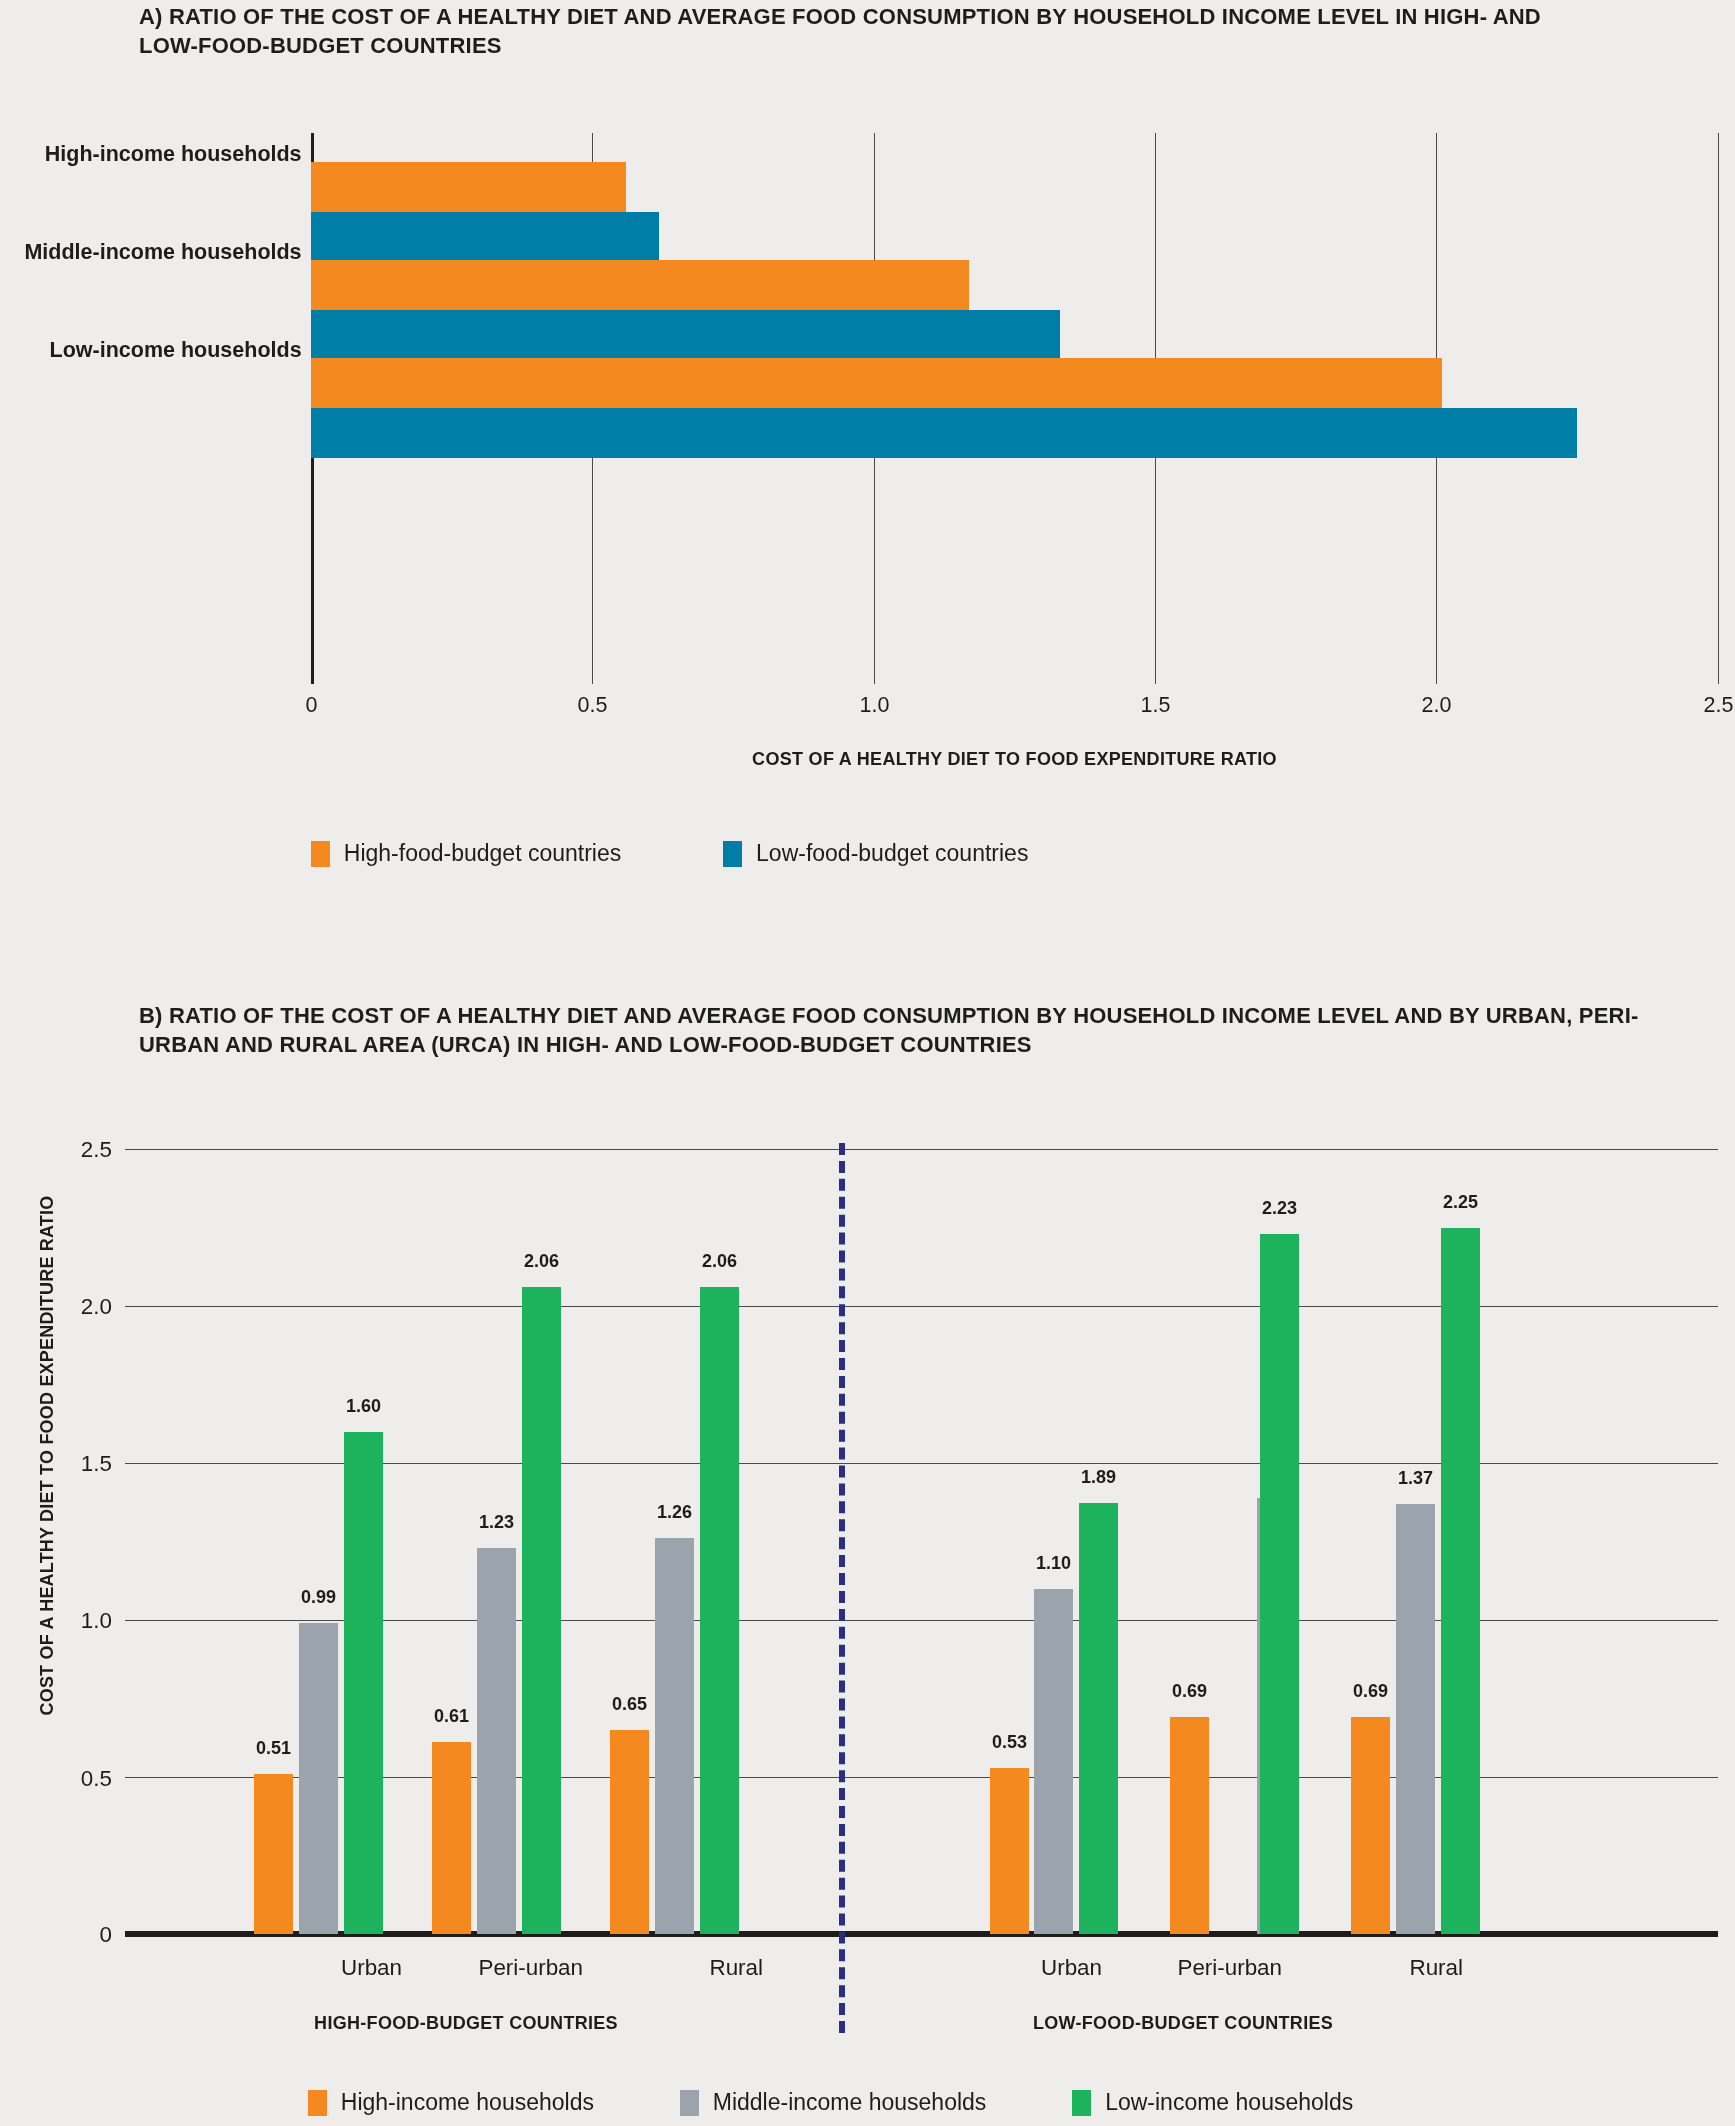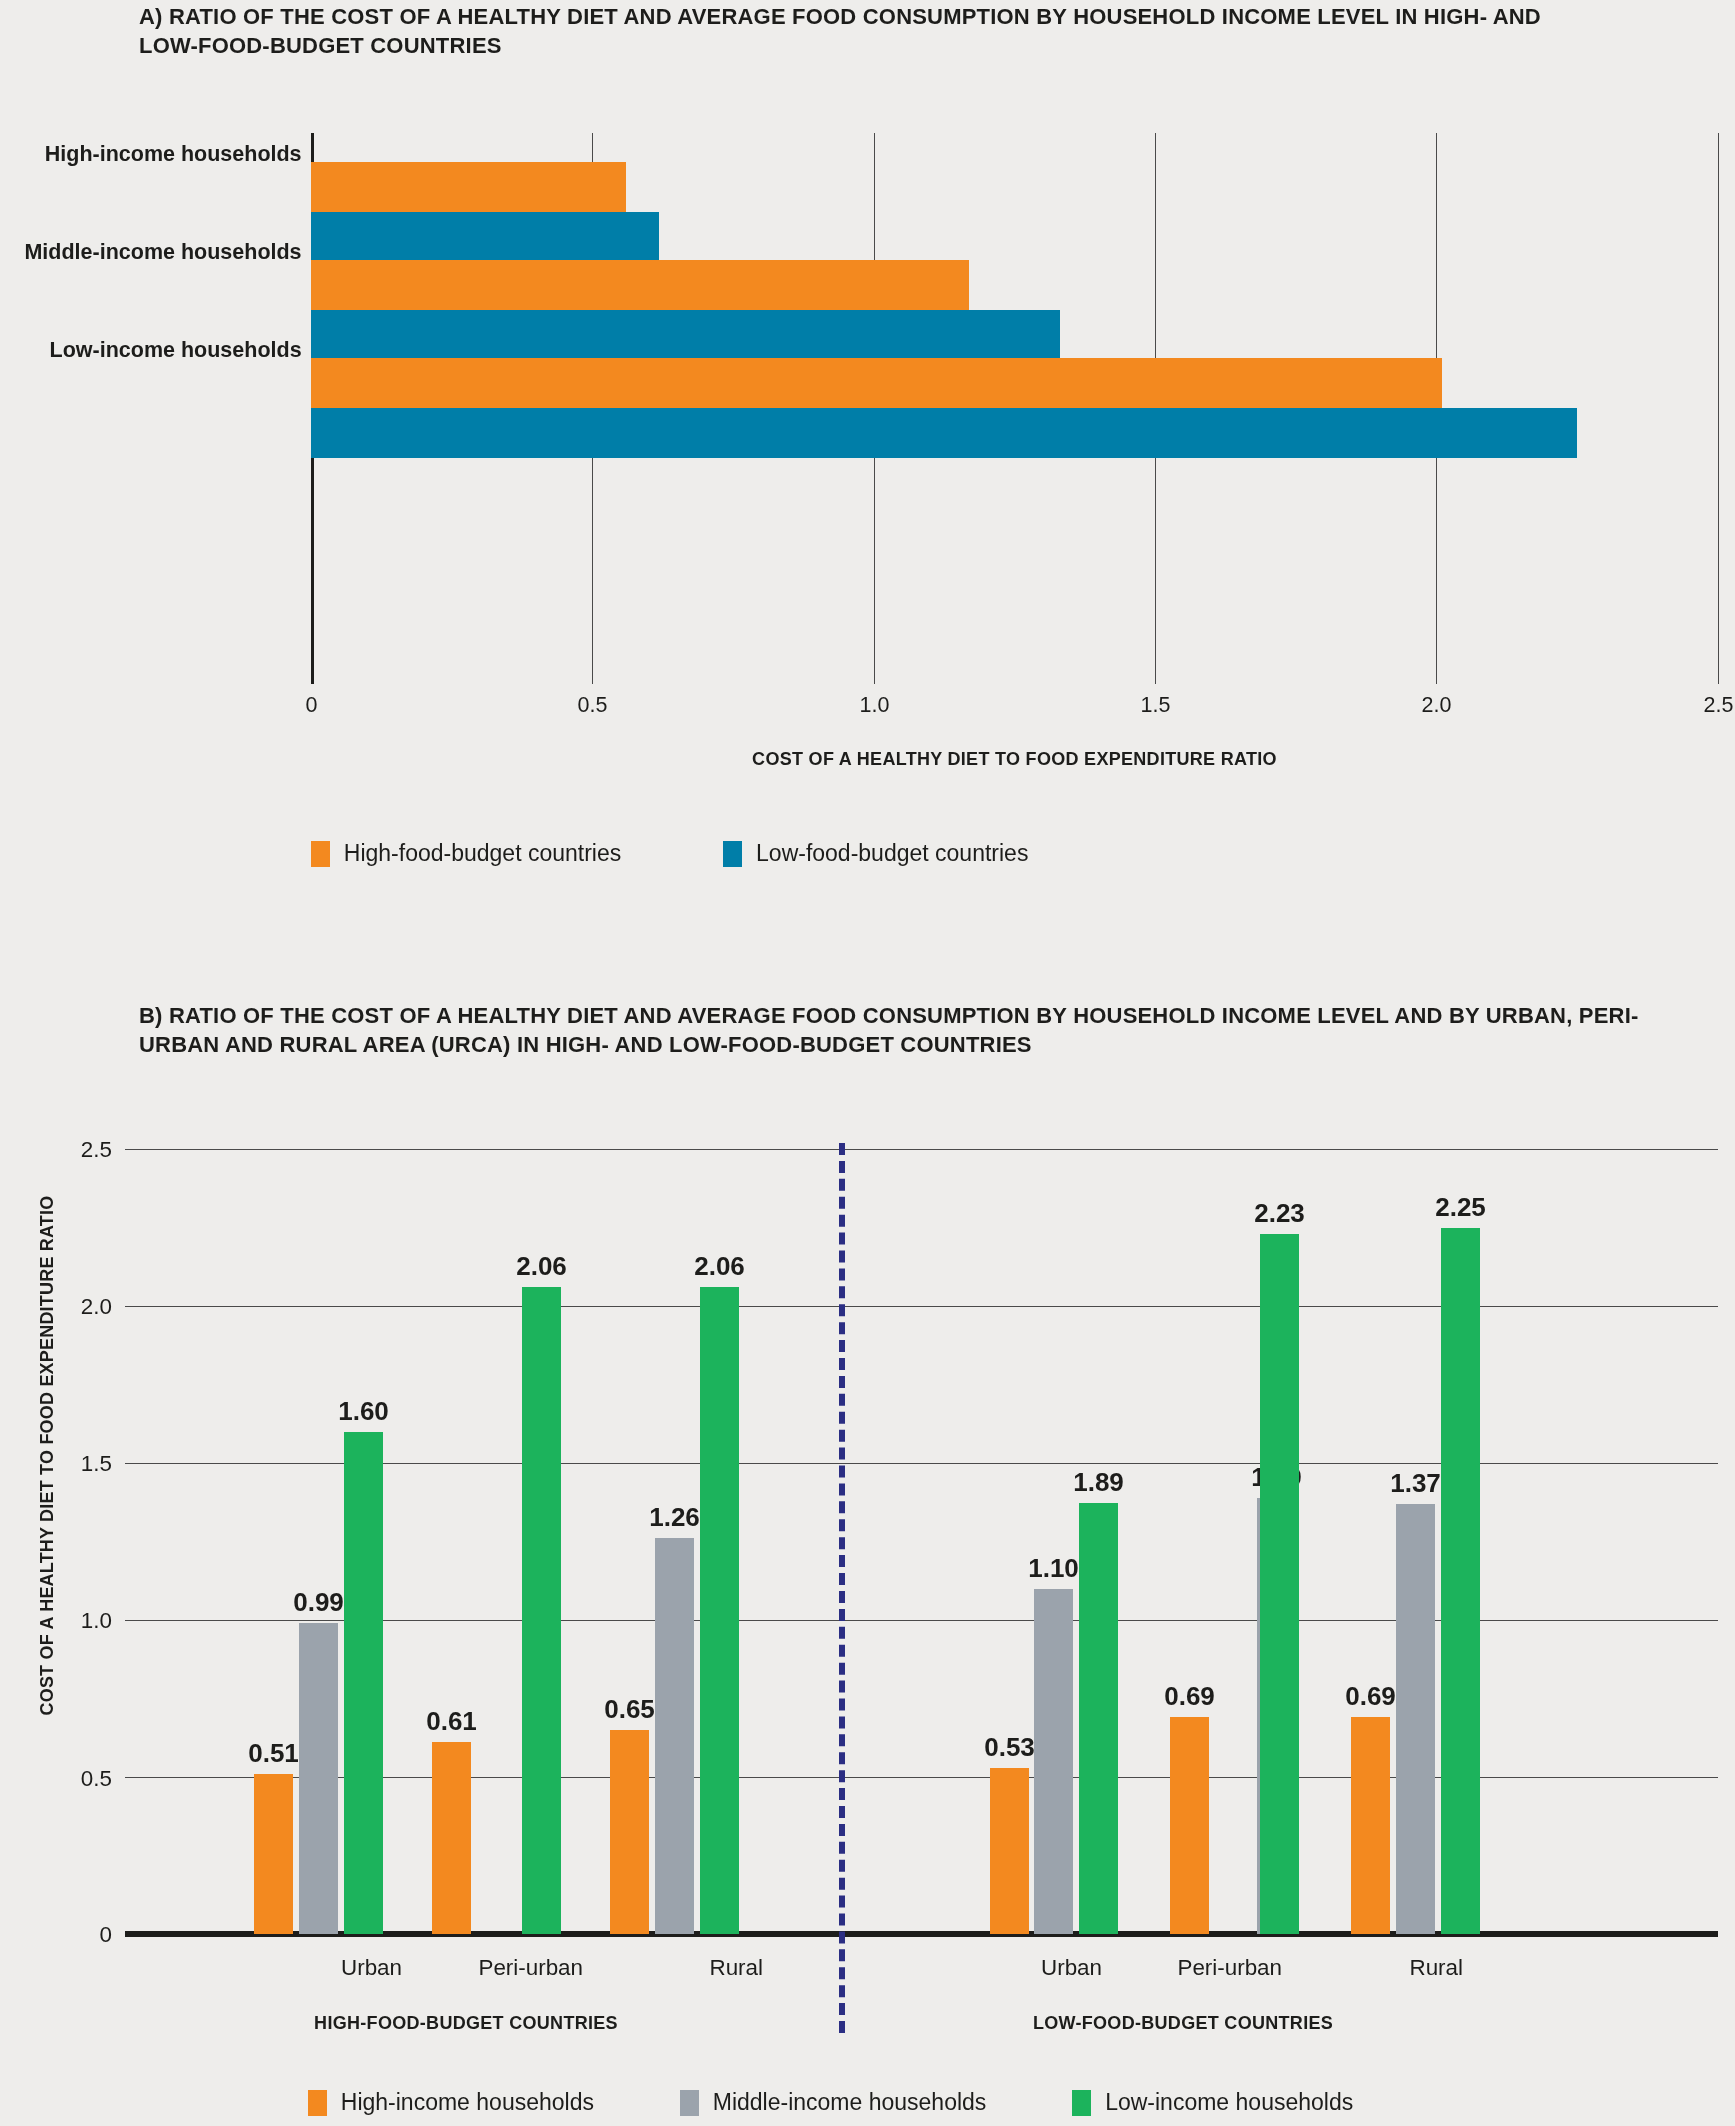--- a/index.html
+++ b/index.html
@@ -119,21 +119,21 @@
   .b-bar {
     position: absolute; bottom: 0; width: 39px;
   }
   .b-bar.c-high { background: #f3891f; }
   .b-bar.c-mid  { background: #9ba3ac; }
   .b-bar.c-low  { background: #1cb35c; }
   .b-bar-value {
     position: absolute;
     left: 50%; transform: translateX(-50%);
     top: -36px;
-    font-size: 26px; font-weight: bold;
+    font-size: 18px; font-weight: bold;
     color: #1d1d1b; white-space: nowrap;
   }
 
   .b-xcat {
     position: absolute;
     font-size: 22.4px; color: #1d1d1b;
     text-align: right; width: 224px;
   }
   .b-group-label {
     position: absolute;
@@ -228,20 +228,23 @@
       <div class="b-bar c-mid" style="left:174px; height:311px;">
         <span class="b-bar-value">0.99</span>
       </div>
       <div class="b-bar c-low" style="left:219px; height:502px;">
         <span class="b-bar-value">1.60</span>
       </div>
 
       <div class="b-bar c-high" style="left:307px; height:192px;">
         <span class="b-bar-value">0.61</span>
       </div>
+      <div class="b-bar c-mid" style="left:352px; height:386px;">
+        <span class="b-bar-value">1.23</span>
+      </div>
       <div class="b-bar c-low" style="left:397px; height:647px;">
         <span class="b-bar-value">2.06</span>
       </div>
 
       <div class="b-bar c-high" style="left:485px; height:204px;">
         <span class="b-bar-value">0.65</span>
       </div>
       <div class="b-bar c-mid" style="left:530px; height:396px;">
         <span class="b-bar-value">1.26</span>
       </div>

